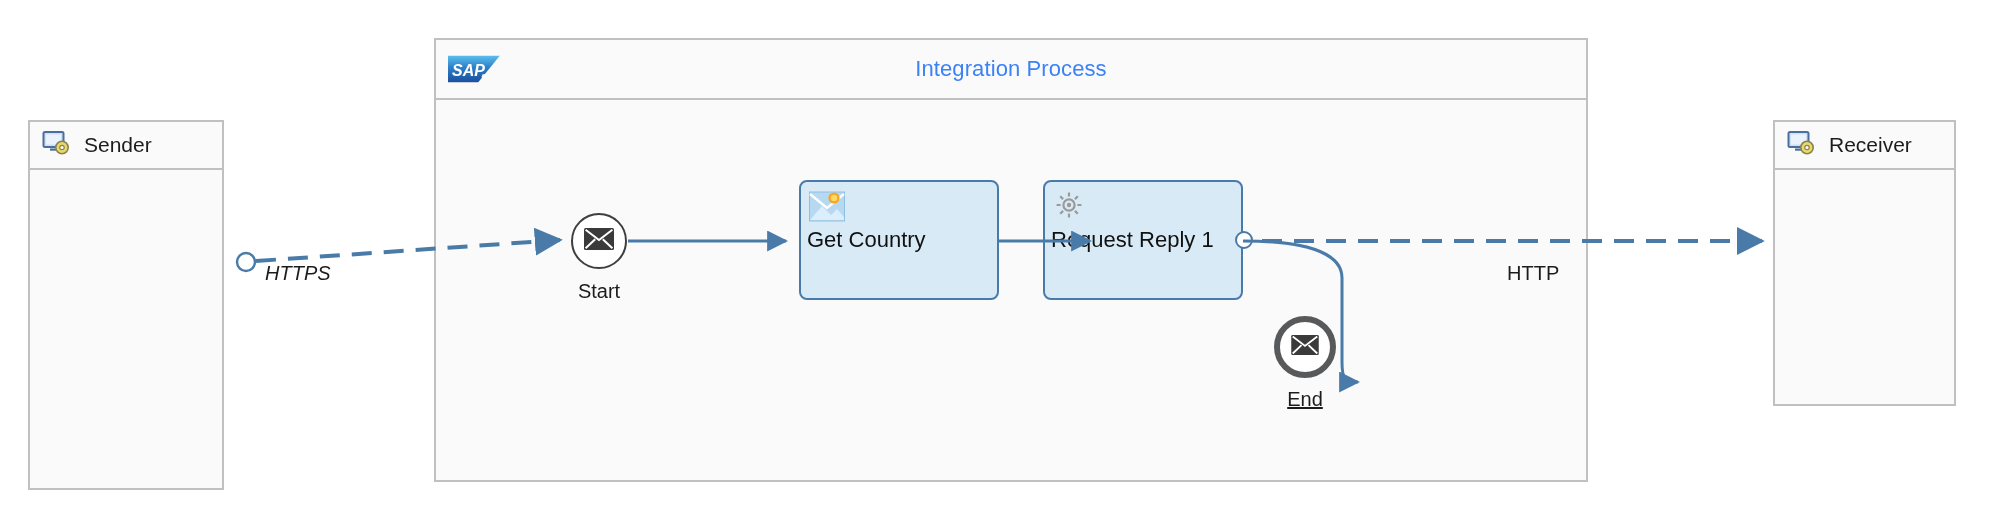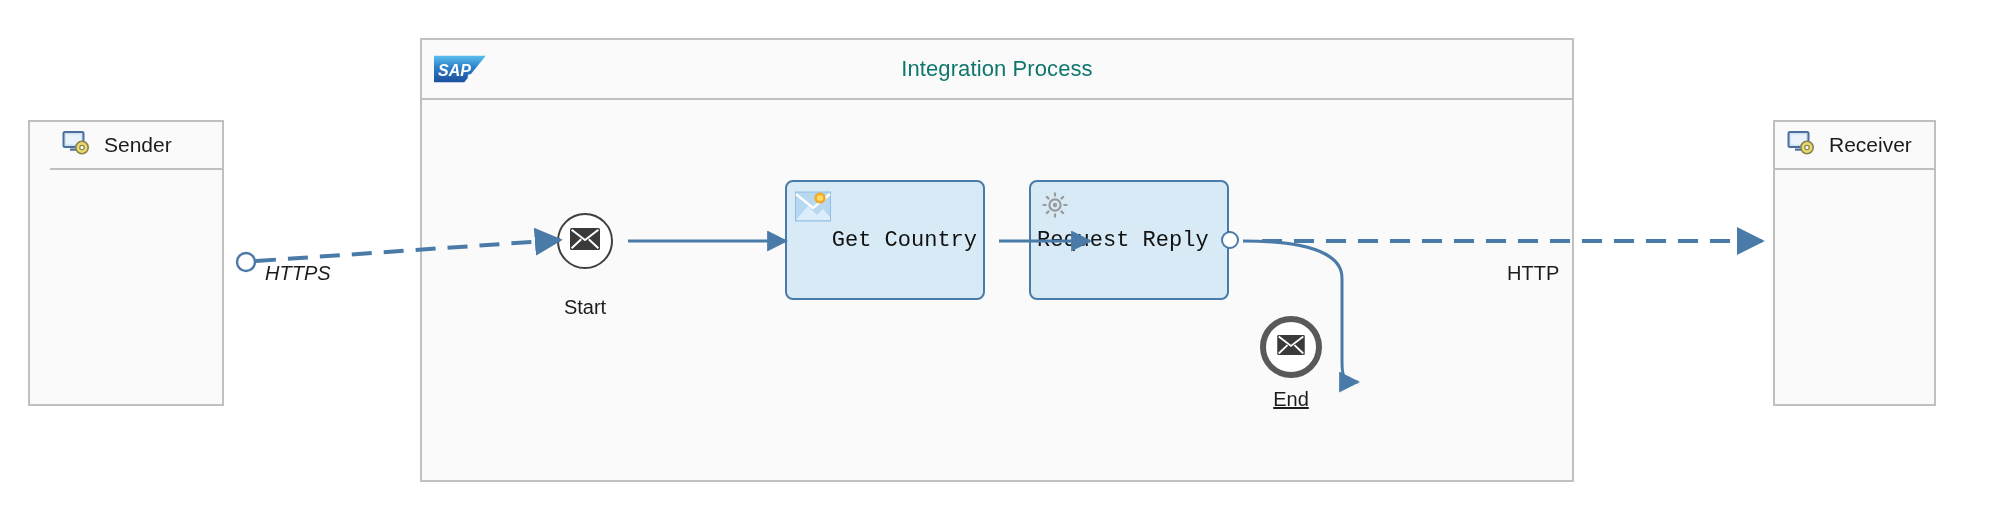--- a/index.html
+++ b/index.html
@@ -43,40 +43,40 @@
     margin-left: 14px;
     white-space: nowrap;
   }
   .participant-body {
     background: #fafafa;
   }
 
   
   .process-pool {
     position: absolute;
-    left: 420px;
+    left: 434px;
     top: 38px;
     width: 1154px;
     height: 444px;
     box-sizing: border-box;
     border: 2px solid #c0c0c0;
     background: #fafafa;
   }
   .process-header {
     position: relative;
     height: 60px;
     box-sizing: border-box;
     border-bottom: 2px solid #c0c0c0;
     display: flex;
     align-items: center;
     justify-content: center;
   }
   .process-title {
     font-size: 22px;
-    color: #0f766e;
+    color: #3b82f6;
     letter-spacing: .1px;
     text-align: center;
   }
   .sap-logo {
     position: absolute;
     left: 12px;
     top: 50%;
     transform: translateY(-50%);
     width: 52px;
     height: 27px;
@@ -118,26 +118,25 @@
     background: #d9eaf7;
     border: 2px solid #4a7ba8;
     border-radius: 8px;
   }
   .task-label {
     position: absolute;
     left: 0;
     right: 0;
     top: 50%;
     transform: translateY(-50%);
-    text-align: right;
+    text-align: left;
     font-size: 22px;
     color: #111111;
     padding: 0 6px;
     white-space: nowrap;
-    font-family: Liberation Mono, monospace;
   }
   .task-icon {
     position: absolute;
     left: 8px;
     top: 8px;
     width: 36px;
     height: 32px;
   }
 
   
@@ -167,37 +166,37 @@
     width: 2004px;
     height: 520px;
     pointer-events: none;
   }
 </style>
 </head>
 <body>
 
 <div id="canvas">
 
-  <div class="participant" style="left:28px; top:120px; width:196px; height:286px;padding-left:20px;">
+  <div class="participant" style="left:28px; top:120px; width:196px; height:370px;">
     <div class="participant-header">
       <span>
         <svg width="28" height="26" viewBox="0 0 28 26">
           <rect x="1.5" y="2" width="20" height="15" rx="1.5" fill="#cfe0f2" stroke="#4a6f9e" stroke-width="2"></rect>
           <rect x="4" y="4.5" width="15" height="10" fill="#eaf2fb"></rect>
           <rect x="8" y="18.5" width="7" height="2.2" fill="#4a6f9e"></rect>
           <circle cx="20" cy="17.5" r="6.2" fill="#e8d96a" stroke="#8a8250" stroke-width="1.6"></circle>
           <circle cx="20" cy="17.5" r="2.2" fill="#ffffff" stroke="#8a8250" stroke-width="1.2"></circle>
         </svg>
       </span>
       <span class="participant-title">Sender</span>
     </div>
     <div class="participant-body" style="height:234px;"></div>
   </div>
 
-  <div class="participant" style="left:1773px; top:120px; width:163px; height:286px;">
+  <div class="participant" style="left:1773px; top:120px; width:183px; height:286px;">
     <div class="participant-header">
       <span>
         <svg width="28" height="26" viewBox="0 0 28 26">
           <rect x="1.5" y="2" width="20" height="15" rx="1.5" fill="#cfe0f2" stroke="#4a6f9e" stroke-width="2"></rect>
           <rect x="4" y="4.5" width="15" height="10" fill="#eaf2fb"></rect>
           <rect x="8" y="18.5" width="7" height="2.2" fill="#4a6f9e"></rect>
           <circle cx="20" cy="17.5" r="6.2" fill="#e8d96a" stroke="#8a8250" stroke-width="1.6"></circle>
           <circle cx="20" cy="17.5" r="2.2" fill="#ffffff" stroke="#8a8250" stroke-width="1.2"></circle>
         </svg>
       </span>
@@ -229,21 +228,21 @@
 
       <div class="event start" style="left:135px; top:113px; width:56px; height:56px;">
         <span>
           <svg width="32" height="24" viewBox="0 0 32 24">
             <rect x="1" y="1" width="30" height="22" rx="1.5" fill="#3a3a3a"></rect>
             <path d="M2.6 2.8 L16 13 L29.4 2.8" fill="none" stroke="#ffffff" stroke-width="2"></path>
             <path d="M2.6 21.3 L12.2 12.2 M29.4 21.3 L19.8 12.2" fill="none" stroke="#ffffff" stroke-width="2"></path>
           </svg>
         </span>
       </div>
-      <div class="event-label" style="left:95px; top:180px; width:136px;margin-top:16px;">Start</div>
+      <div class="event-label" style="left:95px; top:180px; width:136px;">Start</div>
 
       <div class="task" style="left:363px; top:80px; width:200px; height:120px;">
         <span class="task-icon">
           <svg width="36" height="32" viewBox="0 0 36 32">
             <rect x="0.5" y="2" width="35" height="29" fill="#b6d8f0" stroke="#8fc0e3" stroke-width="1"></rect>
             <path d="M1 30 L13 16 L22 25 L28 19 L35 27 L35 30 Z" fill="#dceefb"></path>
             <path d="M1 4 L18 18 L35 4" fill="none" stroke="#ffffff" stroke-width="2.4"></path>
             <circle cx="25" cy="8" r="5.6" fill="#f5a623"></circle>
             <circle cx="25" cy="8" r="3.2" fill="#ffd966"></circle>
           </svg>

